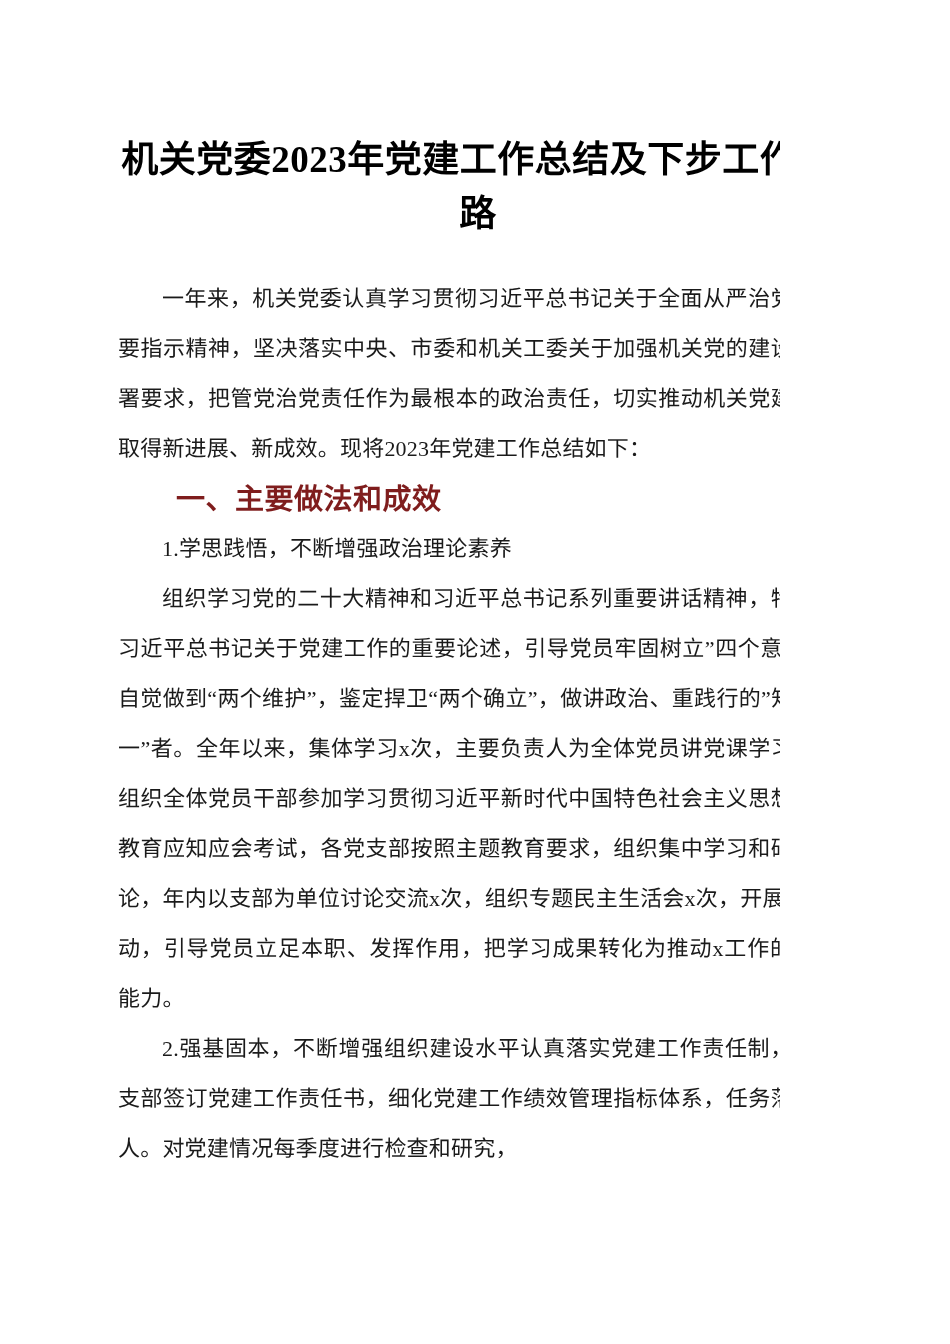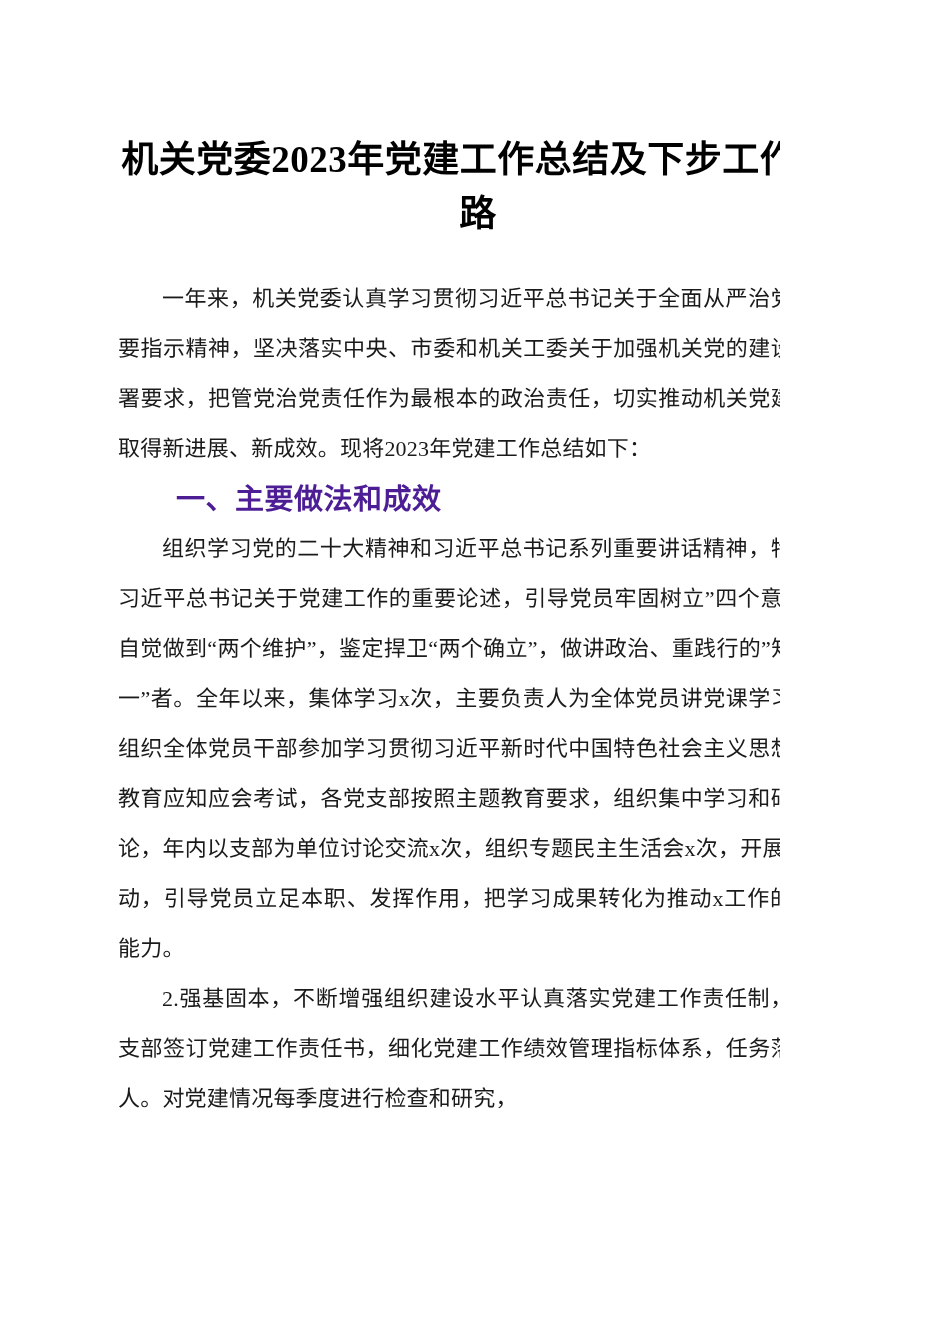--- a/index.html
+++ b/index.html
@@ -56,21 +56,21 @@
   }
 
   
   .section-heading {
     margin: 0;
     padding: 0;
     font-family: "Liberation Sans", "DejaVu Sans", sans-serif;
     font-weight: 700;
     font-size: 29px;
     line-height: 50px;
-    color: #4c1d95;
+    color: #7f1d1d;
     text-indent: 2em;
     letter-spacing: 0.5px;
     word-break: break-all;
   }
 
   
   .body-block { margin-top: 33px; }
 </style>
 </head>
 <body>
@@ -79,20 +79,21 @@
   <div class="content">
 
     <h1 class="doc-title">机关党委2023年党建工作总结及下步工作思路</h1>
 
     <div class="body-block">
 
       <p class="para">一年来，机关党委认真学习贯彻习近平总书记关于全面从严治党的重要指示精神，坚决落实中央、市委和机关工委关于加强机关党的建设的部署要求，把管党治党责任作为最根本的政治责任，切实推动机关党建工作取得新进展、新成效。现将2023年党建工作总结如下：</p>
 
       <p class="section-heading">一、主要做法和成效</p>
 
+      <p class="para">1.学思践悟，不断增强政治理论素养</p>
 
       <p class="para">组织学习党的二十大精神和习近平总书记系列重要讲话精神，特别是习近平总书记关于党建工作的重要论述，引导党员牢固树立”四个意识”、自觉做到“两个维护”，鉴定捍卫“两个确立”，做讲政治、重践行的”知行合一”者。全年以来，集体学习x次，主要负责人为全体党员讲党课学习次，组织全体党员干部参加学习贯彻习近平新时代中国特色社会主义思想主题教育应知应会考试，各党支部按照主题教育要求，组织集中学习和研讨讨论，年内以支部为单位讨论交流x次，组织专题民主生活会x次，开展”x”活动，引导党员立足本职、发挥作用，把学习成果转化为推动x工作的实际能力。</p>
 
       <p class="para">2.强基固本，不断增强组织建设水平认真落实党建工作责任制，与各支部签订党建工作责任书，细化党建工作绩效管理指标体系，任务落实到人。对党建情况每季度进行检查和研究，</p>
 
     </div>
   </div>
 </div>
 
 </body></html>

